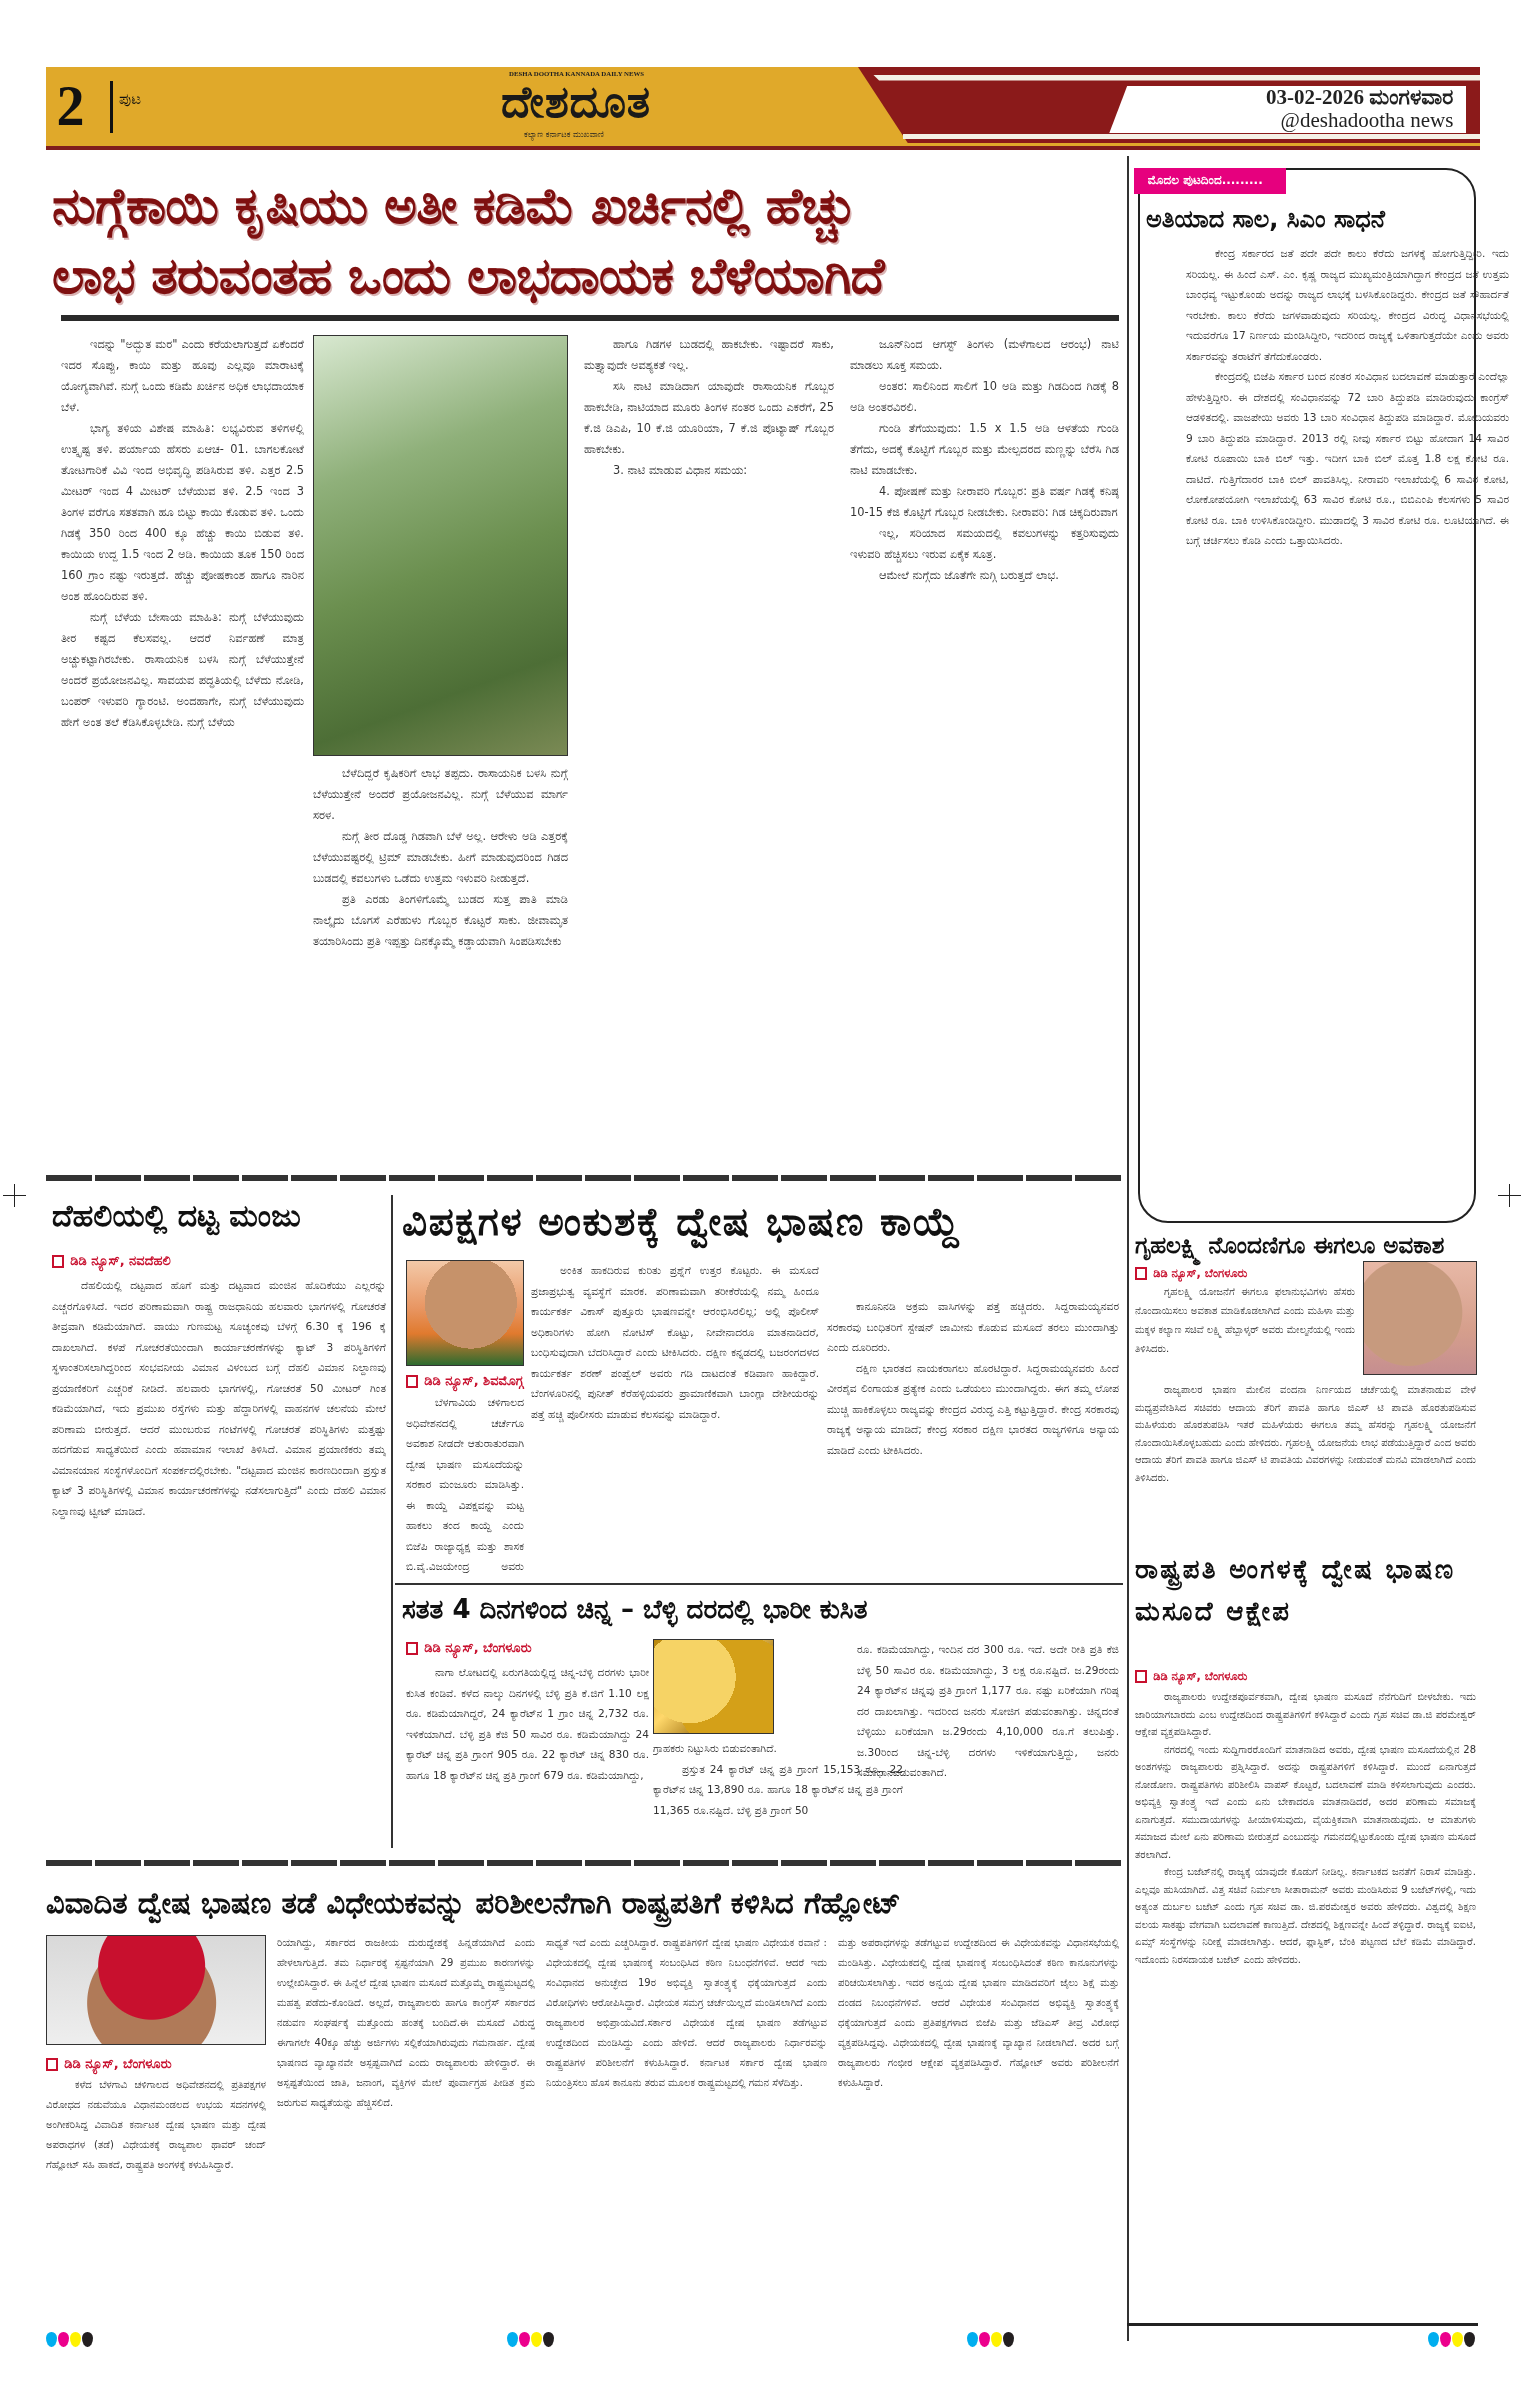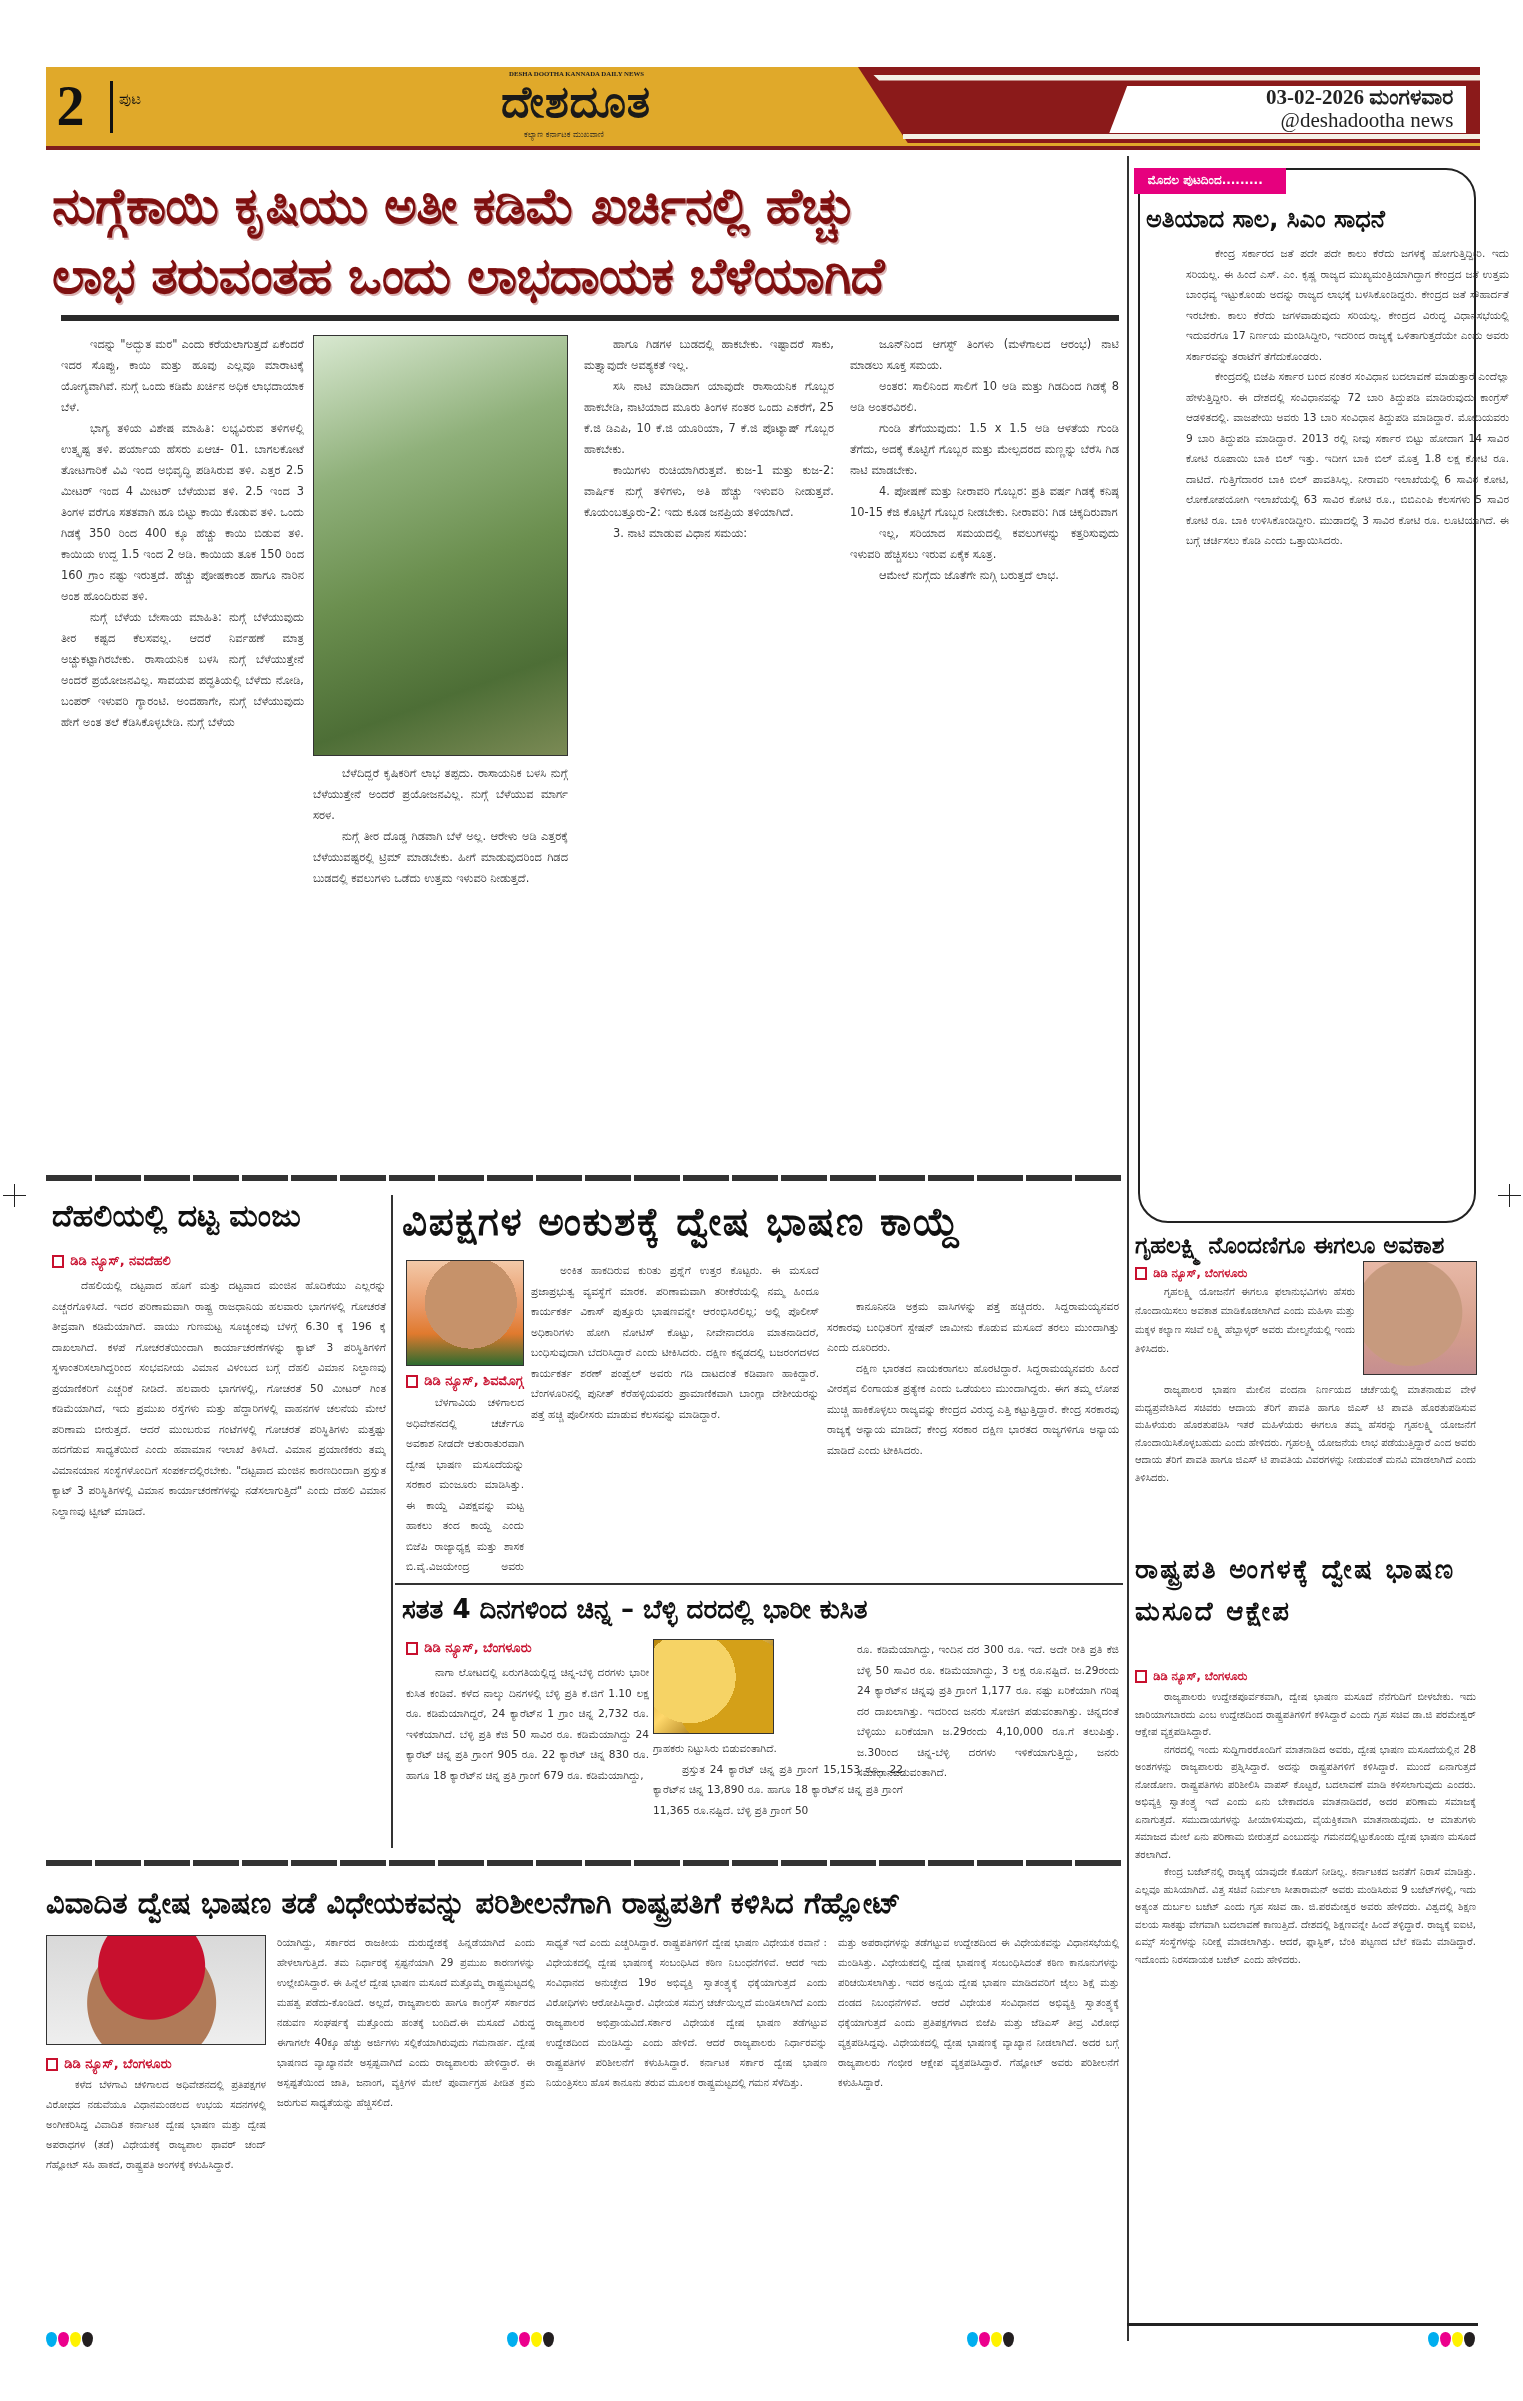--- a/index.html
+++ b/index.html
@@ -82,25 +82,25 @@
 
 <div class="abs txt" style="left:61px; top:334px; width:243px; height:728px; overflow:hidden;">
   <p>ಇದನ್ನು "ಅದ್ಭುತ ಮರ" ಎಂದು ಕರೆಯಲಾಗುತ್ತದೆ ಏಕೆಂದರೆ ಇದರ ಸೊಪ್ಪು, ಕಾಯಿ ಮತ್ತು ಹೂವು ಎಲ್ಲವೂ ಮಾರಾಟಕ್ಕೆ ಯೋಗ್ಯವಾಗಿವೆ. ನುಗ್ಗೆ ಒಂದು ಕಡಿಮೆ ಖರ್ಚಿನ ಅಧಿಕ ಲಾಭದಾಯಾಕ ಬೆಳೆ.</p>
   <p>ಭಾಗ್ಯ ತಳಿಯ ವಿಶೇಷ ಮಾಹಿತಿ: ಲಭ್ಯವಿರುವ ತಳಿಗಳಲ್ಲಿ ಉತ್ಕೃಷ್ಟ ತಳಿ. ಪರ್ಯಾಯ ಹೆಸರು ಏಆಚ- 01. ಬಾಗಲಕೋಟೆ ತೋಟಗಾರಿಕೆ ವಿವಿ ಇಂದ ಅಭಿವೃದ್ಧಿ ಪಡಿಸಿರುವ ತಳಿ. ಎತ್ತರ 2.5 ಮೀಟರ್ ಇಂದ 4 ಮೀಟರ್ ಬೆಳೆಯುವ ತಳಿ. 2.5 ಇಂದ 3 ತಿಂಗಳ ವರೆಗೂ ಸತತವಾಗಿ ಹೂ ಬಿಟ್ಟು ಕಾಯಿ ಕೊಡುವ ತಳಿ. ಒಂದು ಗಿಡಕ್ಕೆ 350 ರಿಂದ 400 ಕ್ಕೂ ಹೆಚ್ಚು ಕಾಯಿ ಬಿಡುವ ತಳಿ. ಕಾಯಿಯ ಉದ್ದ 1.5 ಇಂದ 2 ಅಡಿ. ಕಾಯಿಯ ತೂಕ 150 ರಿಂದ 160 ಗ್ರಾಂ ನಷ್ಟು ಇರುತ್ತದೆ. ಹೆಚ್ಚು ಪೋಷಕಾಂಶ ಹಾಗೂ ನಾರಿನ ಅಂಶ ಹೊಂದಿರುವ ತಳಿ.</p>
   <p>ನುಗ್ಗೆ ಬೆಳೆಯ ಬೇಸಾಯ ಮಾಹಿತಿ: ನುಗ್ಗೆ ಬೆಳೆಯುವುದು ತೀರ ಕಷ್ಟದ ಕೆಲಸವಲ್ಲ. ಆದರೆ ನಿರ್ವಹಣೆ ಮಾತ್ರ ಅಚ್ಚುಕಟ್ಟಾಗಿರಬೇಕು. ರಾಸಾಯನಿಕ ಬಳಸಿ ನುಗ್ಗೆ ಬೆಳೆಯುತ್ತೇನೆ ಅಂದರೆ ಪ್ರಯೋಜನವಿಲ್ಲ. ಸಾವಯವ ಪದ್ಧತಿಯಲ್ಲಿ ಬೆಳೆದು ನೋಡಿ, ಬಂಪರ್ ಇಳುವರಿ ಗ್ಯಾರಂಟಿ. ಅಂದಹಾಗೇ, ನುಗ್ಗೆ ಬೆಳೆಯುವುದು ಹೇಗೆ ಅಂತ ತಲೆ ಕೆಡಿಸಿಕೊಳ್ಳಬೇಡಿ. ನುಗ್ಗೆ ಬೆಳೆಯ</p>
 </div>
 <div class="abs photo ph-moringa" style="left:313px; top:335px; width:255px; height:421px;"></div>
 <div class="abs txt" style="left:313px; top:763px; width:255px; height:300px; overflow:hidden;">
   <p>ಬೆಳೆದಿದ್ದರೆ ಕೃಷಿಕರಿಗೆ ಲಾಭ ತಪ್ಪದು. ರಾಸಾಯನಿಕ ಬಳಸಿ ನುಗ್ಗೆ ಬೆಳೆಯುತ್ತೇನೆ ಅಂದರೆ ಪ್ರಯೋಜನವಿಲ್ಲ. ನುಗ್ಗೆ ಬೆಳೆಯುವ ಮಾರ್ಗ ಸರಳ.</p>
   <p>ನುಗ್ಗೆ ತೀರ ದೊಡ್ಡ ಗಿಡವಾಗಿ ಬೆಳೆ ಅಲ್ಲ. ಆರೇಳು ಅಡಿ ಎತ್ತರಕ್ಕೆ ಬೆಳೆಯುವಷ್ಟರಲ್ಲಿ ಟ್ರಿಮ್ ಮಾಡಬೇಕು. ಹೀಗೆ ಮಾಡುವುದರಿಂದ ಗಿಡದ ಬುಡದಲ್ಲಿ ಕವಲುಗಳು ಒಡೆದು ಉತ್ತಮ ಇಳುವರಿ ನೀಡುತ್ತದೆ.</p>
+  <p>ಪ್ರತಿ ಎರಡು ತಿಂಗಳಿಗೊಮ್ಮೆ ಬುಡದ ಸುತ್ತ ಪಾತಿ ಮಾಡಿ ನಾಲ್ಕೈದು ಬೊಗಸೆ ಎರೆಹುಳು ಗೊಬ್ಬರ ಕೊಟ್ಟರೆ ಸಾಕು. ಜೀವಾಮೃತ ತಯಾರಿಸಿಂದು ಪ್ರತಿ ಇಪ್ಪತ್ತು ದಿನಕ್ಕೊಮ್ಮೆ ಕಡ್ಡಾಯವಾಗಿ ಸಿಂಪಡಿಸಬೇಕು</p>
 </div>
 <div class="abs txt" style="left:584px; top:334px; width:250px; height:728px; overflow:hidden;">
   <p>ಹಾಗೂ ಗಿಡಗಳ ಬುಡದಲ್ಲಿ ಹಾಕಬೇಕು. ಇಷ್ಟಾದರೆ ಸಾಕು, ಮತ್ತ್ಯಾವುದೇ ಅವಶ್ಯಕತೆ ಇಲ್ಲ.</p>
   <p>ಸಸಿ ನಾಟಿ ಮಾಡಿದಾಗ ಯಾವುದೇ ರಾಸಾಯನಿಕ ಗೊಬ್ಬರ ಹಾಕಬೇಡಿ, ನಾಟಿಯಾದ ಮೂರು ತಿಂಗಳ ನಂತರ ಒಂದು ಎಕರೆಗೆ, 25 ಕೆ.ಜಿ ಡಿಎಪಿ, 10 ಕೆ.ಜಿ ಯೂರಿಯಾ, 7 ಕೆ.ಜಿ ಪೊಟ್ಯಾಷ್ ಗೊಬ್ಬರ ಹಾಕಬೇಕು.</p>
-  <p>ಕಾಯಿಗಳು ರುಚಿಯಾಗಿರುತ್ತವೆ. ಕುಜ-1 ಮತ್ತು ಕುಜ-2: ವಾರ್ಷಿಕ ನುಗ್ಗೆ ತಳಿಗಳು, ಅತಿ ಹೆಚ್ಚು ಇಳುವರಿ ನೀಡುತ್ತವೆ. ಕೊಯಂಬತ್ತೂರು-2: ಇದು ಕೂಡ ಜನಪ್ರಿಯ ತಳಿಯಾಗಿದೆ.</p>
   <p>3. ನಾಟಿ ಮಾಡುವ ವಿಧಾನ ಸಮಯ:</p>
 </div>
 <div class="abs txt" style="left:850px; top:334px; width:269px; height:728px; overflow:hidden;">
   <p>ಜೂನ್‌ನಿಂದ ಆಗಸ್ಟ್ ತಿಂಗಳು (ಮಳೆಗಾಲದ ಆರಂಭ) ನಾಟಿ ಮಾಡಲು ಸೂಕ್ತ ಸಮಯ.</p>
   <p>ಅಂತರ: ಸಾಲಿನಿಂದ ಸಾಲಿಗೆ 10 ಅಡಿ ಮತ್ತು ಗಿಡದಿಂದ ಗಿಡಕ್ಕೆ 8 ಅಡಿ ಅಂತರವಿರಲಿ.</p>
   <p>ಗುಂಡಿ ತೆಗೆಯುವುದು: 1.5 x 1.5 ಅಡಿ ಆಳತೆಯ ಗುಂಡಿ ತೆಗೆದು, ಅದಕ್ಕೆ ಕೊಟ್ಟಿಗೆ ಗೊಬ್ಬರ ಮತ್ತು ಮೇಲ್ಪದರದ ಮಣ್ಣನ್ನು ಬೆರೆಸಿ ಗಿಡ ನಾಟಿ ಮಾಡಬೇಕು.</p>
   <p>4. ಪೋಷಣೆ ಮತ್ತು ನೀರಾವರಿ ಗೊಬ್ಬರ: ಪ್ರತಿ ವರ್ಷ ಗಿಡಕ್ಕೆ ಕನಿಷ್ಠ 10-15 ಕೆಜಿ ಕೊಟ್ಟಿಗೆ ಗೊಬ್ಬರ ನೀಡಬೇಕು. ನೀರಾವರಿ: ಗಿಡ ಚಿಕ್ಕದಿರುವಾಗ</p>
   <p>ಇಲ್ಲ, ಸರಿಯಾದ ಸಮಯದಲ್ಲಿ ಕವಲುಗಳನ್ನು ಕತ್ತರಿಸುವುದು ಇಳುವರಿ ಹೆಚ್ಚಿಸಲು ಇರುವ ಏಕೈಕ ಸೂತ್ರ.</p>
   <p>ಆಮೇಲೆ ನುಗ್ಗೆದು ಜೊತೆಗೇ ನುಗ್ಗಿ ಬರುತ್ತದೆ ಲಾಭ.</p>
 </div>

